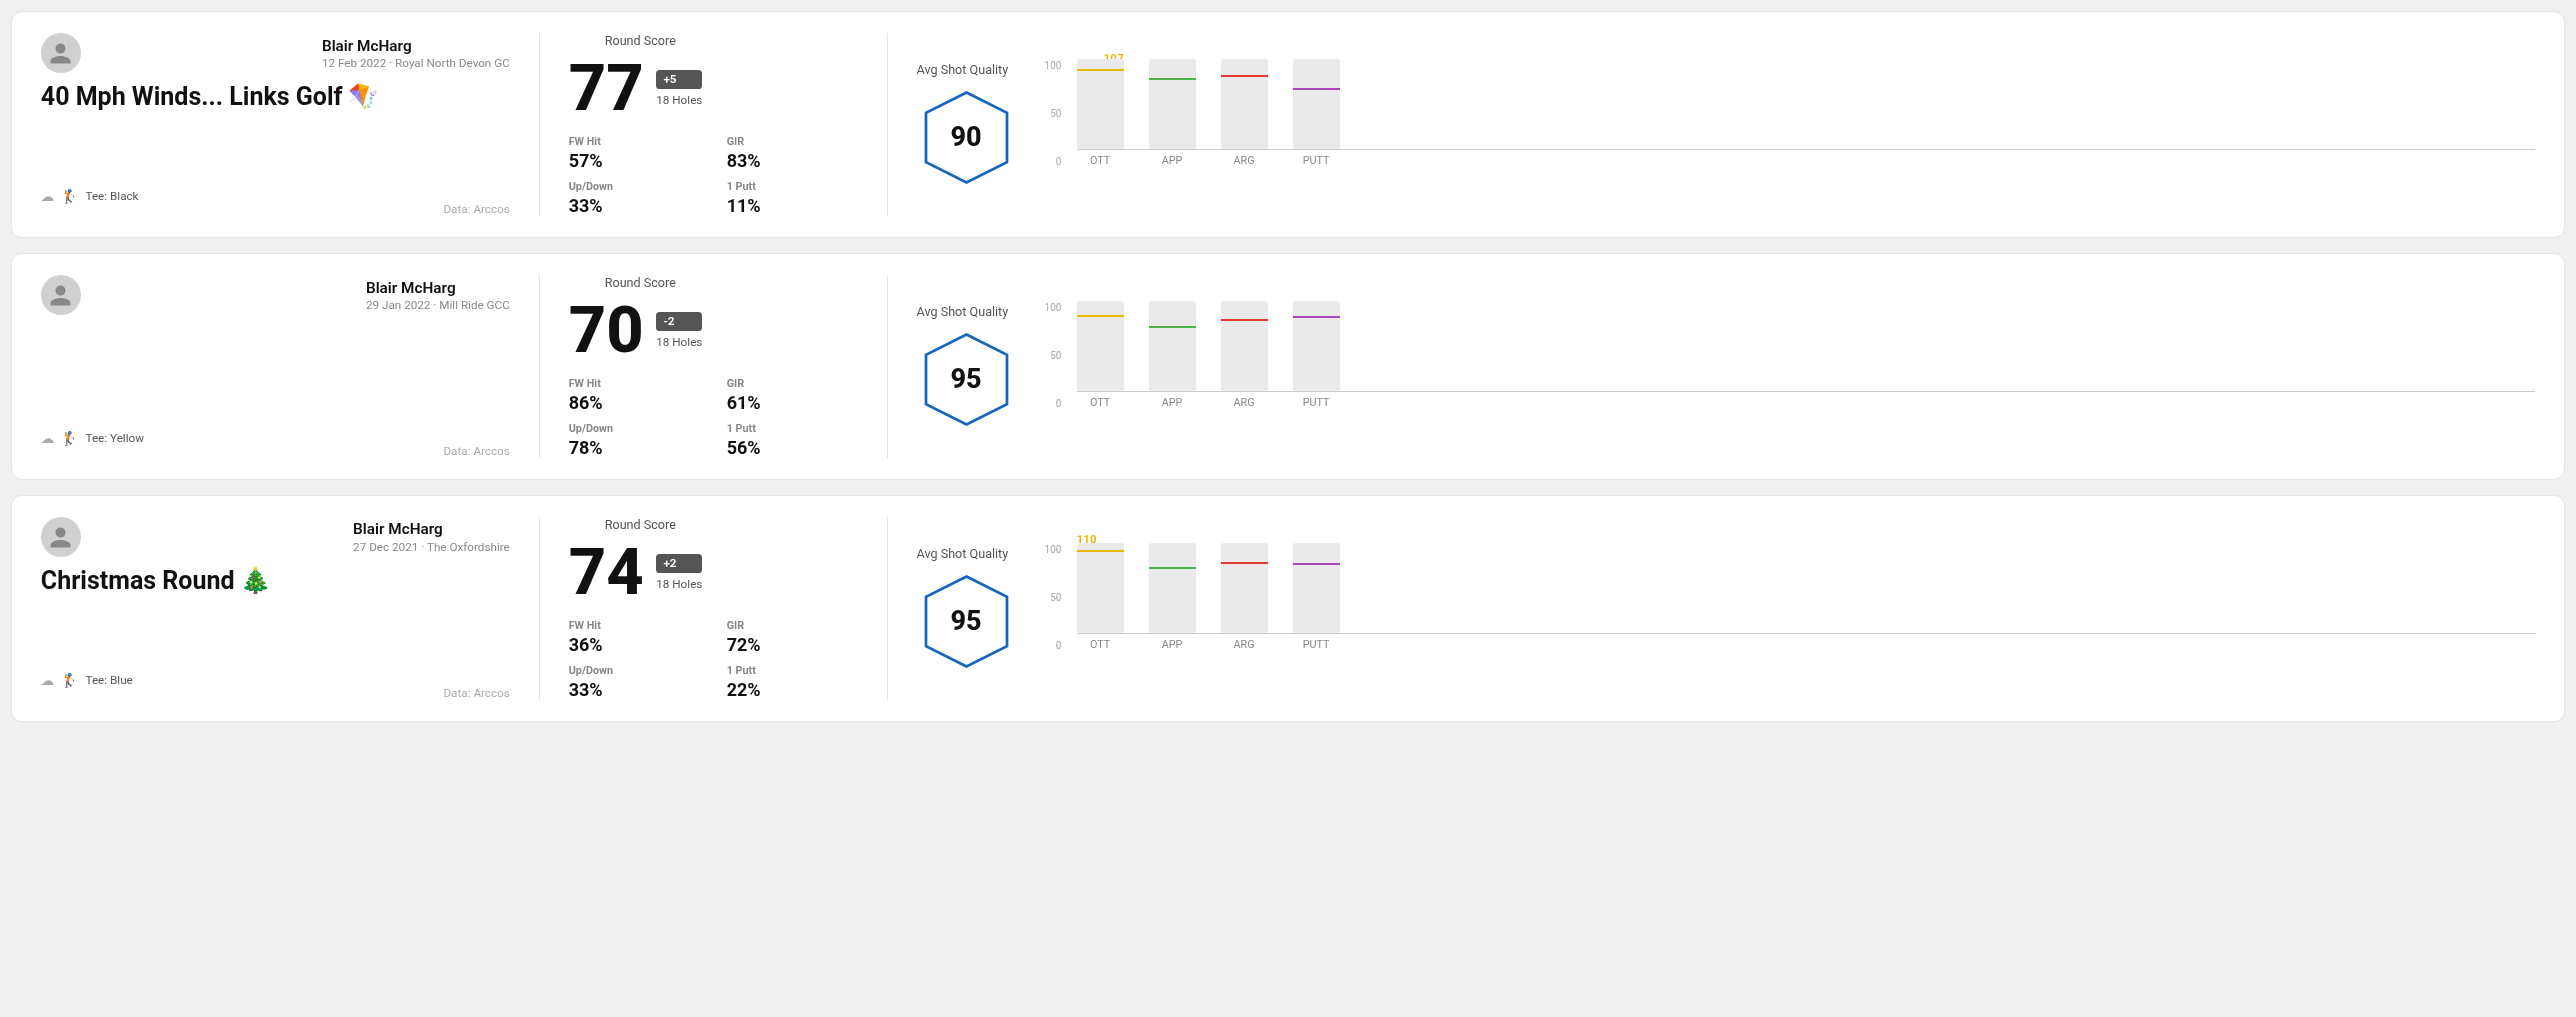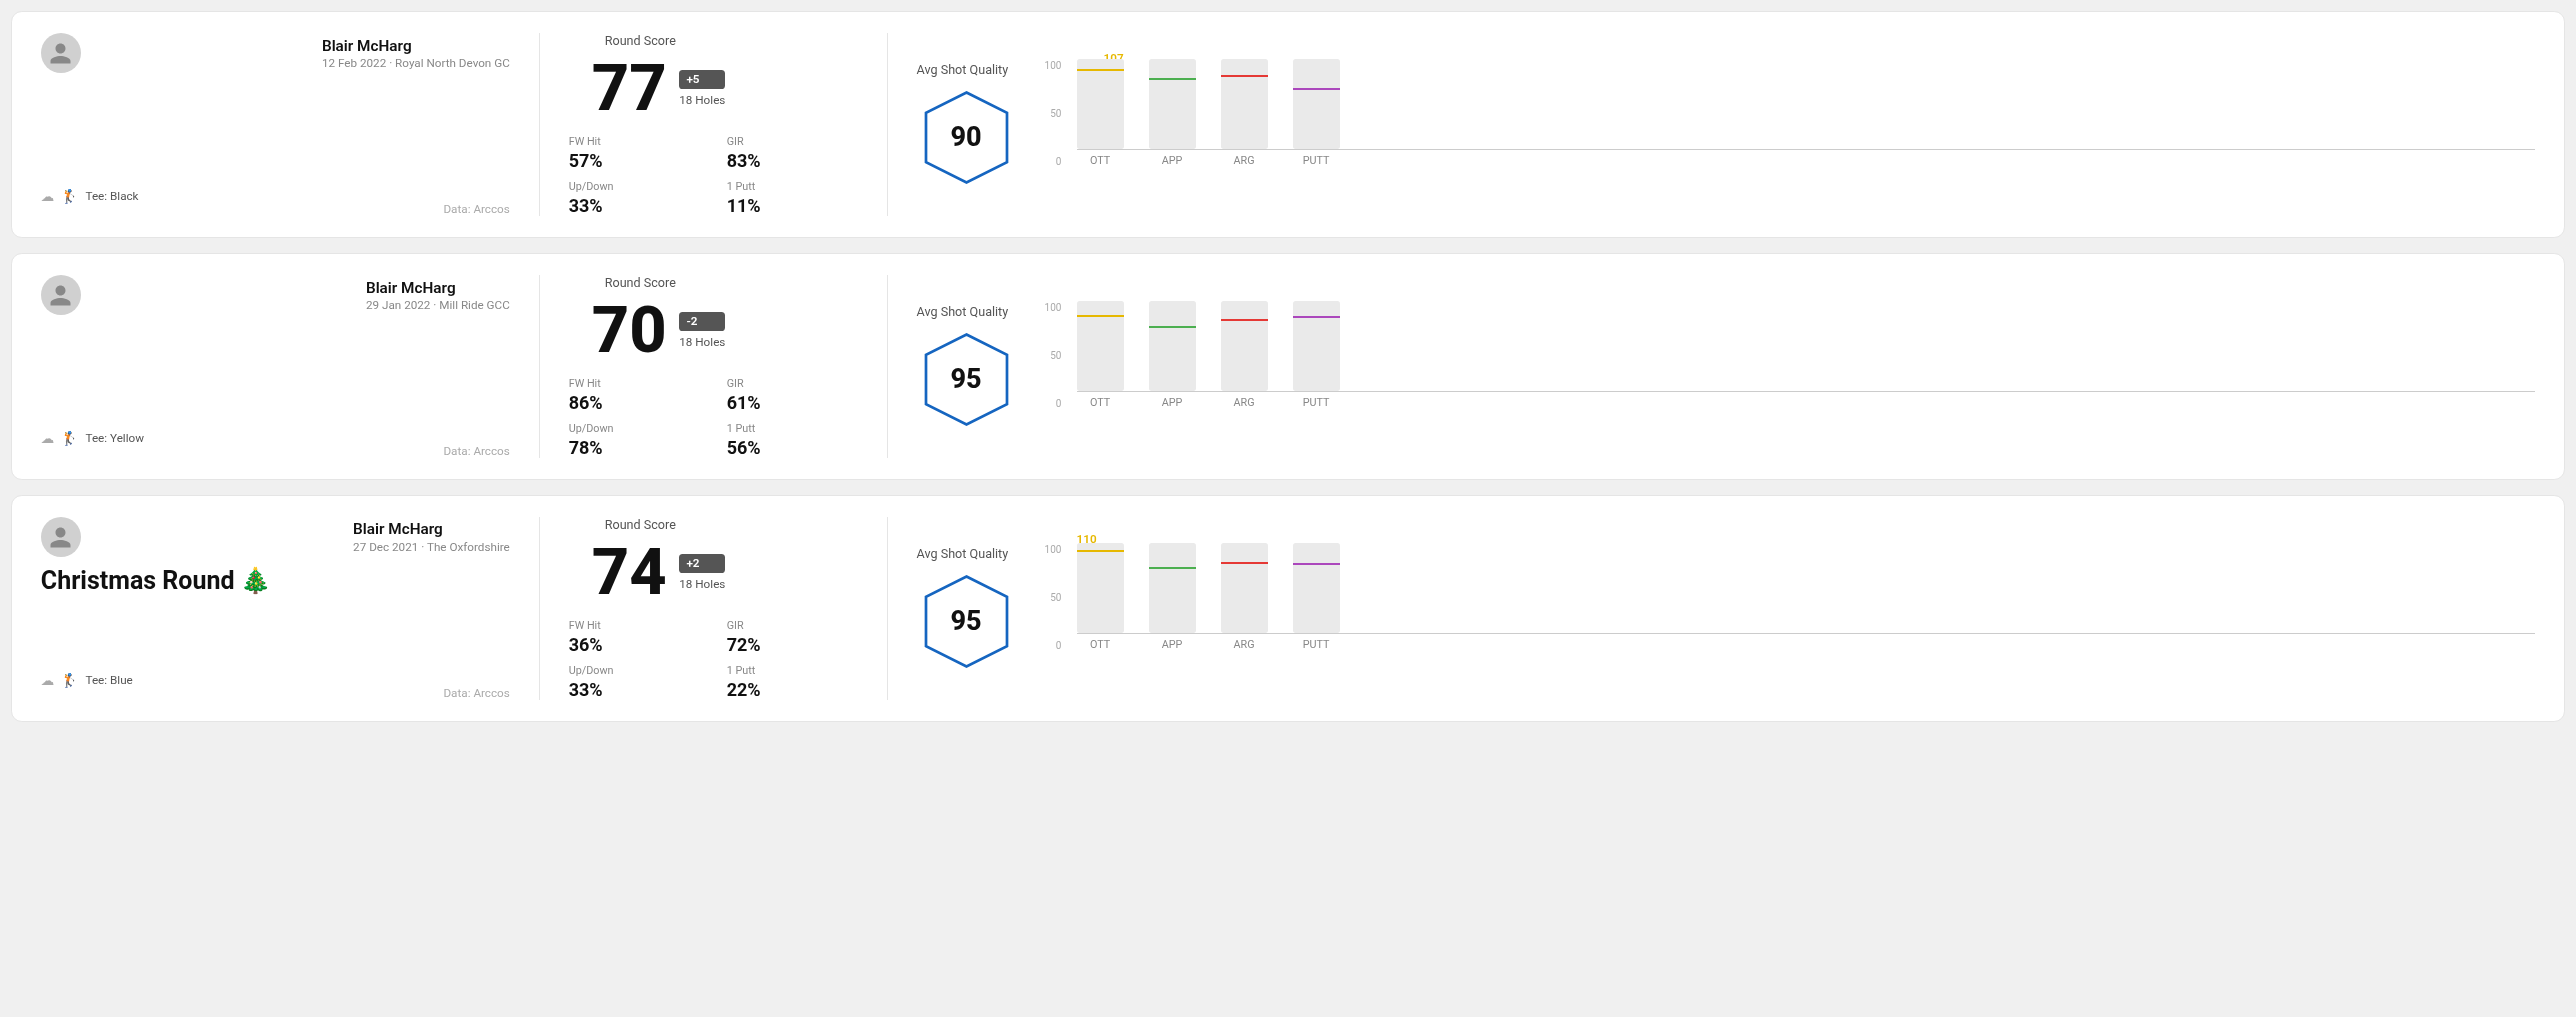--- a/index.html
+++ b/index.html
@@ -109,21 +109,20 @@
       display: flex;
       align-items: center;
       gap: 12.6px;
       margin-bottom: 14.4px;
     }
     .score-number {
       font-size: 65px;
       font-weight: 800;
       color: #111;
       line-height: 1;
-      margin-left: 23px;
     }
     .score-badge {
       display: flex;
       flex-direction: column;
       gap: 3.6px;
     }
     .score-diff {
       background: #555;
       color: #fff;
       font-size: 11.7px;
@@ -139,20 +138,21 @@
     .stats-grid {
       display: grid;
       grid-template-columns: 1fr 1fr;
       gap: 9px 27px;
     }
     .stat-item {}
     .stat-label {
       font-size: 10.8px;
       color: #888;
       margin-bottom: 1.8px;
+      font-weight: bold;
     }
     .stat-value {
       font-size: 18px;
       font-weight: 700;
       color: #111;
     }
     .divider2 {
       width: 0.9px;
       background: #e5e5e5;
       margin: 0 29px;
@@ -205,20 +205,21 @@
             <div class="avatar">
               <svg viewBox="0 0 24 24">
                 <path d="M12 12c2.7 0 4.8-2.1 4.8-4.8S14.7 2.4 12 2.4 7.2 4.5 7.2 7.2 9.3 12 12 12zm0 2.4c-3.2 0-9.6 1.6-9.6 4.8v2.4h19.2v-2.4c0-3.2-6.4-4.8-9.6-4.8z"></path>
               </svg>
             </div>
             <div>
               <div class="user-name">Blair McHarg</div>
               <div class="user-date">12 Feb 2022 · Royal North Devon GC</div>
             </div>
           </div>
+          <div class="round-title">40 Mph Winds... Links Golf 🪁</div>
         </div>
         <div class="card-footer">
           <div class="tee-info">
             <span class="tee-icon">☁</span>
             <span class="tee-icon">🏌</span>
             <span>Tee: Black</span>
           </div>
           <div class="data-source">Data: Arccos</div>
         </div>
       </div>

